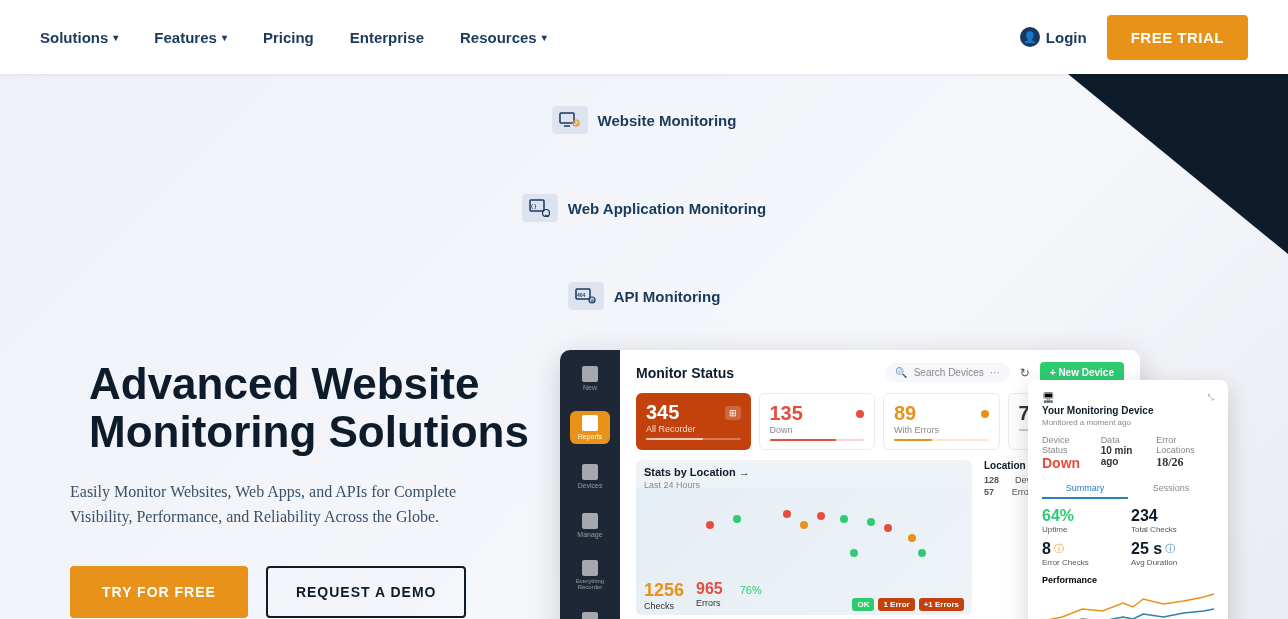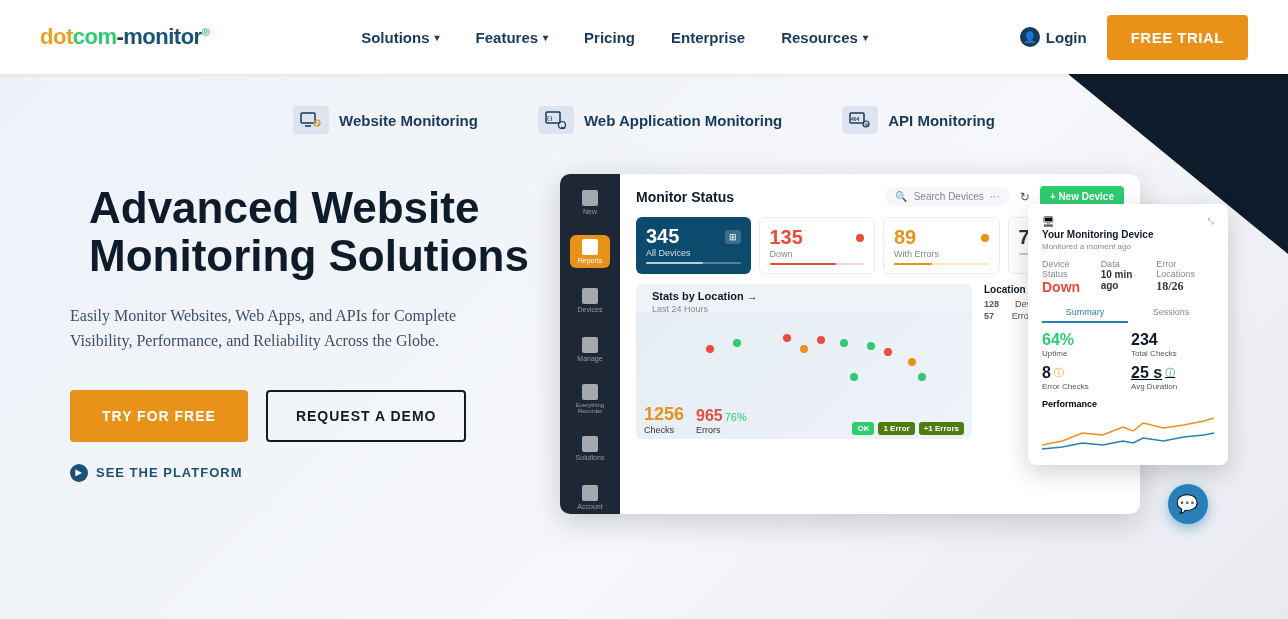--- a/index.html
+++ b/index.html
@@ -107,20 +107,21 @@
 
     
     .feature-tabs {
       display: flex;
       align-items: center;
       justify-content: center;
       gap: 60px;
       padding: 32px 0 20px;
       position: relative;
       z-index: 2;
+      flex-direction: column;
     }
     .feature-tab {
       display: flex;
       align-items: center;
       gap: 10px;
       color: #1a3a5c;
       font-size: 15px;
       font-weight: 600;
       cursor: pointer;
     }
@@ -326,21 +327,21 @@
       gap: 8px;
       margin-bottom: 10px;
     }
     .stat-card {
       flex: 1;
       border-radius: 6px;
       padding: 8px 10px;
       display: flex;
       flex-direction: column;
     }
-    .stat-card.blue { background: #0c4a6e; color: #fff; }
+    .stat-card.blue { background: #c2410c; color: #fff; }
     .stat-card.white { background: #fff; border: 1px solid #e8ecf0; }
     .stat-num { font-size: 20px; font-weight: 900; }
     .stat-card.blue .stat-num { color: #fff; }
     .stat-num.red { color: #e74c3c; }
     .stat-num.orange { color: #e8921a; }
     .stat-num.green { color: #2ecc71; }
     .stat-label { font-size: 9px; color: rgba(255,255,255,0.8); }
     .stat-card.white .stat-label { color: #888; }
     .stat-indicator {
       width: 8px;
@@ -357,21 +358,20 @@
       display: flex;
       gap: 12px;
     }
     .map-area {
       flex: 1;
       background: #eef3f8;
       border-radius: 6px;
       position: relative;
       height: 155px;
       overflow: hidden;
-      padding-left: 8px;
     }
     .map-title {
       font-size: 11px;
       font-weight: 700;
       color: #0d1b2a;
       padding: 6px 8px 2px;
     }
     .map-subtitle {
       font-size: 9px;
       color: #888;
@@ -429,21 +429,21 @@
     .metric-big { font-size: 18px; font-weight: 900; color: #e8921a; }
     .metric-pct { font-size: 11px; color: #2ecc71; }
     .status-badges { display: flex; gap: 4px; align-items: center; }
     .badge {
       font-size: 8px;
       padding: 2px 5px;
       border-radius: 3px;
       font-weight: 700;
     }
     .badge.ok { background: #2ecc71; color: #fff; }
-    .badge.err { background: #4d7c0f; color: #fff; }
+    .badge.err { background: #c2410c; color: #fff; }
 
     
     .overlay-card {
       position: absolute;
       right: -10px;
       top: 50px;
       width: 200px;
       background: #fff;
       border-radius: 8px;
       box-shadow: 0 8px 24px rgba(0,0,0,0.18);
@@ -496,23 +496,20 @@
       font-size: 18px;
       box-shadow: 0 4px 12px rgba(41,128,185,0.5);
       z-index: 10;
       cursor: pointer;
     }
   </style>
 </head>
 <body>
 
 <nav class="navbar">
-  <div class="logo">
-    <span class="dot">dot</span><span class="com">com</span><span class="dash">-</span><span class="monitor">monitor</span><span class="reg">®</span>
-  </div>
   <ul class="nav-links">
     <li>
       <a href="#">
         <span>Solutions</span>
         <span class="chevron">▾</span>
       </a>
     </li>
     <li>
       <a href="#">
         <span>Features</span>
@@ -647,21 +644,21 @@
               <button class="new-device-btn">+ New Device</button>
             </div>
           </div>
 
           <div class="stats-row">
             <div class="stat-card blue">
               <div style="display:flex;align-items:center;justify-content:space-between;">
                 <span class="stat-num">345</span>
                 <span style="background:rgba(255,255,255,0.2);border-radius:3px;padding:2px 4px;font-size:9px;color:#fff;">⊞</span>
               </div>
-              <span class="stat-label">All Devices</span>
+              <span class="stat-label">All Recorder</span>
               <div class="stat-bar">
                   <div class="stat-bar-fill" style="width:60%;background:rgba(255,255,255,0.6);"></div>
                 </div>
             </div>
             <div class="stat-card white">
               <div style="display:flex;align-items:center;justify-content:space-between;">
                 <span class="stat-num red">135</span>
                 <span class="stat-indicator" style="background:#e74c3c;"></span>
               </div>
               <span class="stat-label" style="color:#888;">Down</span>
@@ -700,27 +697,27 @@
               <div class="map-dot red" style="left:45%;top:35%;"></div>
               <div class="map-dot orange" style="left:50%;top:42%;"></div>
               <div class="map-dot red" style="left:55%;top:36%;"></div>
               <div class="map-dot green" style="left:62%;top:38%;"></div>
               <div class="map-dot green" style="left:70%;top:40%;"></div>
               <div class="map-dot red" style="left:75%;top:44%;"></div>
               <div class="map-dot orange" style="left:82%;top:50%;"></div>
               <div class="map-dot green" style="left:85%;top:60%;"></div>
               <div class="map-dot green" style="left:65%;top:60%;"></div>
 
-              <div style="position:absolute;bottom:4px;left:8px;display:flex;gap:12px;align-items:flex-end;">
+              <div style="position:absolute;bottom:4px;left:8px;display:flex;gap:12px;align-items:flex-start;">
                 <div>
                   <div class="metric-big">1256</div>
                   <div class="metric-item">Checks</div>
                 </div>
                 <div>
-                  <div style="display:flex;align-items:baseline;gap:2px;">
+                  <div style="display:flex;align-items:baseline;gap:17px;">
                     <span style="font-size:16px;font-weight:900;color:#e74c3c;">965</span>
                     <span class="metric-pct">76%</span>
                   </div>
                   <div class="metric-item">Errors</div>
                 </div>
               </div>
 
               <div class="status-badges" style="position:absolute;bottom:4px;right:8px;">
                 <span class="badge ok">OK</span>
                 <span class="badge err">1 Error</span>
@@ -785,21 +782,21 @@
             <div class="oc-metric">Total Checks</div>
           </div>
           <div>
             <div style="display:flex;align-items:center;gap:3px;">
               <div class="oc-metric-num">8</div>
               <span style="color:#e8921a;font-size:10px;">ⓘ</span>
             </div>
             <div class="oc-metric">Error Checks</div>
           </div>
           <div>
-            <div style="display:flex;align-items:center;gap:3px;text-decoration:underline;">
+            <div style="display:flex;align-items:center;gap:3px;">
               <div class="oc-metric-num">25 s</div>
               <span style="color:#2980b9;font-size:10px;">ⓘ</span>
             </div>
             <div class="oc-metric">Avg Duration</div>
           </div>
         </div>
         <div class="oc-perf-label">Performance</div>
 
         <div class="oc-chart">
           <svg width="100%" height="40" viewBox="0 0 170 40" preserveAspectRatio="none">

